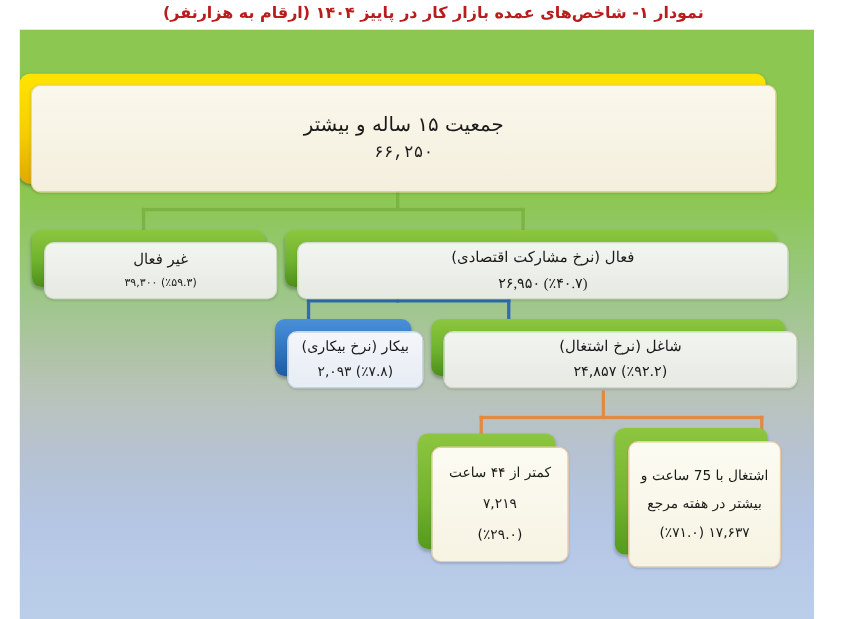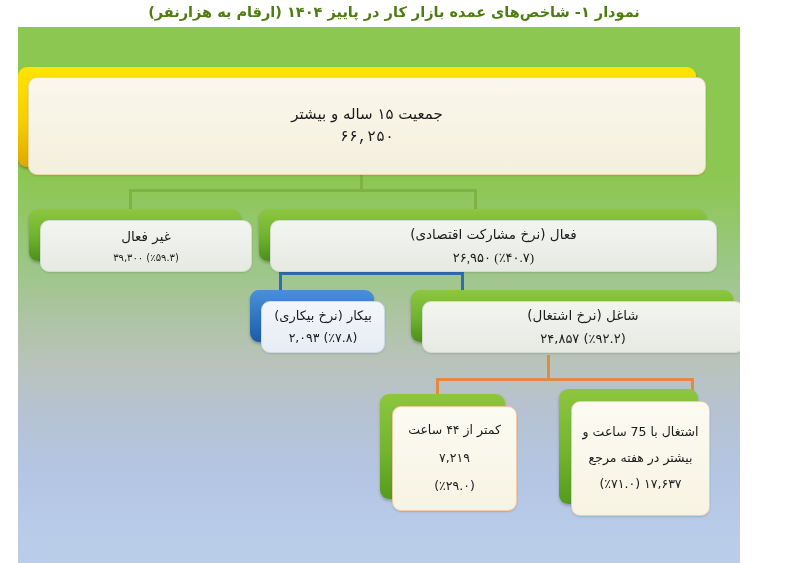--- a/index.html
+++ b/index.html
@@ -20,21 +20,21 @@
     position: absolute;
     top: 0px;
     left: 0;
     width: 788px;
     height: 24px;
     line-height: 24px;
     text-align: center;
     direction: rtl;
     font-size: 14.5px;
     font-weight: bold;
-    color: #4d7c0f;
+    color: #b91c1c;
     letter-spacing: 0px;
     white-space: nowrap;
   }
 
   
   #chart-canvas {
     position: absolute;
     left: 18px;
     top: 27px;
     width: 722px;
@@ -151,21 +151,21 @@
   <div class="conn conn-blue" style="left:443px; top:245px; width:3px; height:20px;"></div>
 
   <div class="conn conn-orange" style="left:529px; top:328px; width:3px; height:26px;"></div>
   <div class="conn conn-orange" style="left:418px; top:351px; width:258px; height:3px;"></div>
   <div class="conn conn-orange" style="left:418px; top:351px; width:3px; height:18px;"></div>
   <div class="conn conn-orange" style="left:673px; top:351px; width:3px; height:18px;"></div>
 
   <div class="node node-yellow" style="left:0px; top:40px; width:678px; height:100px;">
     <div class="shadow"></div>
     <div class="face" style="left:10px; top:10px; width:678px; height:98px;">
-      <div class="line" style="font-size:15px;text-align:right;">جمعیت ۱۵ ساله و بیشتر</div>
+      <div class="line" style="font-size:18px;text-align:right;">جمعیت ۱۵ ساله و بیشتر</div>
       <div class="line" style="font-size:15px; margin-top:3px;font-family:Liberation Mono, monospace;">۶۶,۲۵۰</div>
     </div>
   </div>
 
   <div class="node node-green" style="left:11px; top:182px; width:212px; height:52px;">
     <div class="shadow"></div>
     <div class="face" style="left:11px; top:11px; width:212px; height:52px;">
       <div class="line" style="font-size:13.5px;text-align:right;">غیر فعال</div>
       <div class="line" style="font-size:10px; margin-top:6px;">(٪۵۹.۳) ۳۹,۳۰۰</div>
     </div>
@@ -180,21 +180,21 @@
   </div>
 
   <div class="node node-blue" style="left:232px; top:263px; width:124px; height:52px;padding-left:12px;">
     <div class="shadow"></div>
     <div class="face" style="left:11px; top:11px; width:124px; height:52px;">
       <div class="line" style="font-size:13px;">بیکار (نرخ بیکاری)</div>
       <div class="line" style="font-size:12.5px; margin-top:6px;">(٪۷.۸)  ۲,۰۹۳</div>
     </div>
   </div>
 
-  <div class="node node-green" style="left:393px; top:263px; width:322px; height:52px;padding-left:12px;">
+  <div class="node node-green" style="left:374px; top:263px; width:322px; height:52px;padding-left:12px;">
     <div class="shadow"></div>
     <div class="face" style="left:11px; top:11px; width:322px; height:52px;">
       <div class="line" style="font-size:13.5px;">شاغل (نرخ اشتغال)</div>
       <div class="line" style="font-size:13px; margin-top:6px;">(٪۹۲.۲) ۲۴,۸۵۷</div>
     </div>
   </div>
 
   <div class="node node-leaf" style="left:362px; top:367px; width:125px; height:105px;">
     <div class="shadow"></div>
     <div class="face" style="left:12px; top:12px; width:125px; height:105px;">

